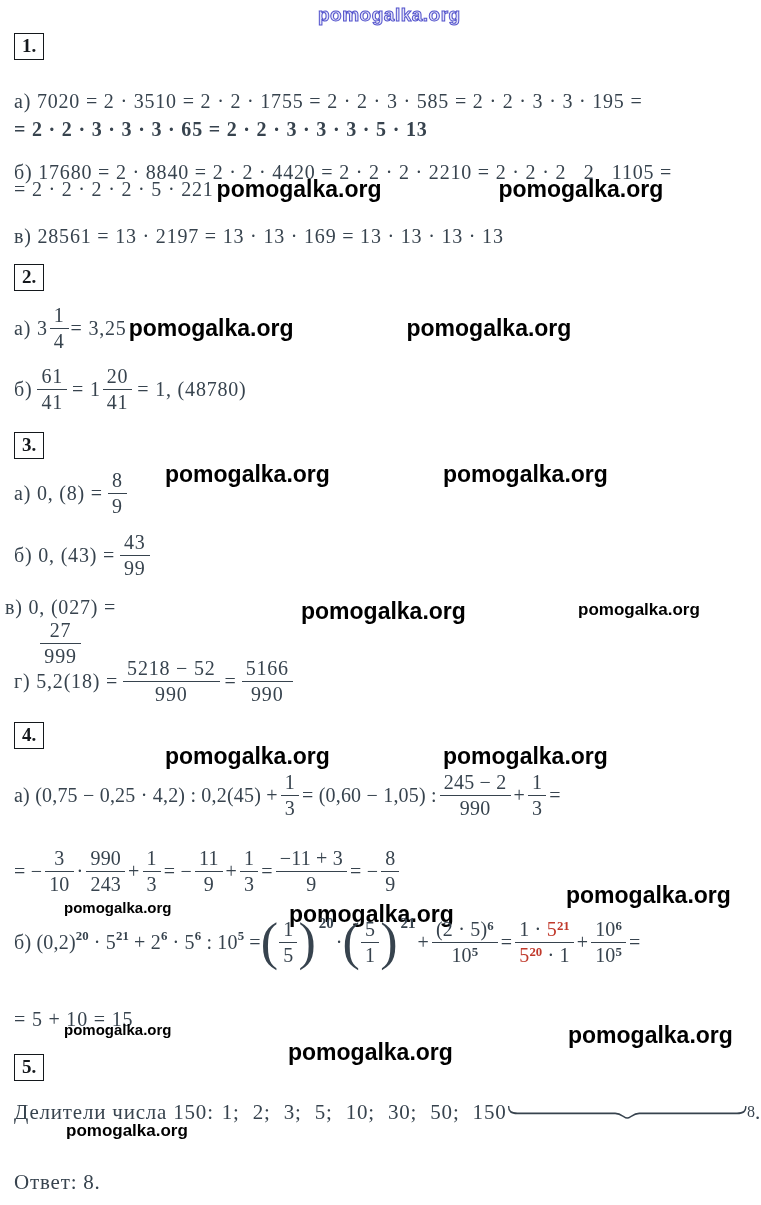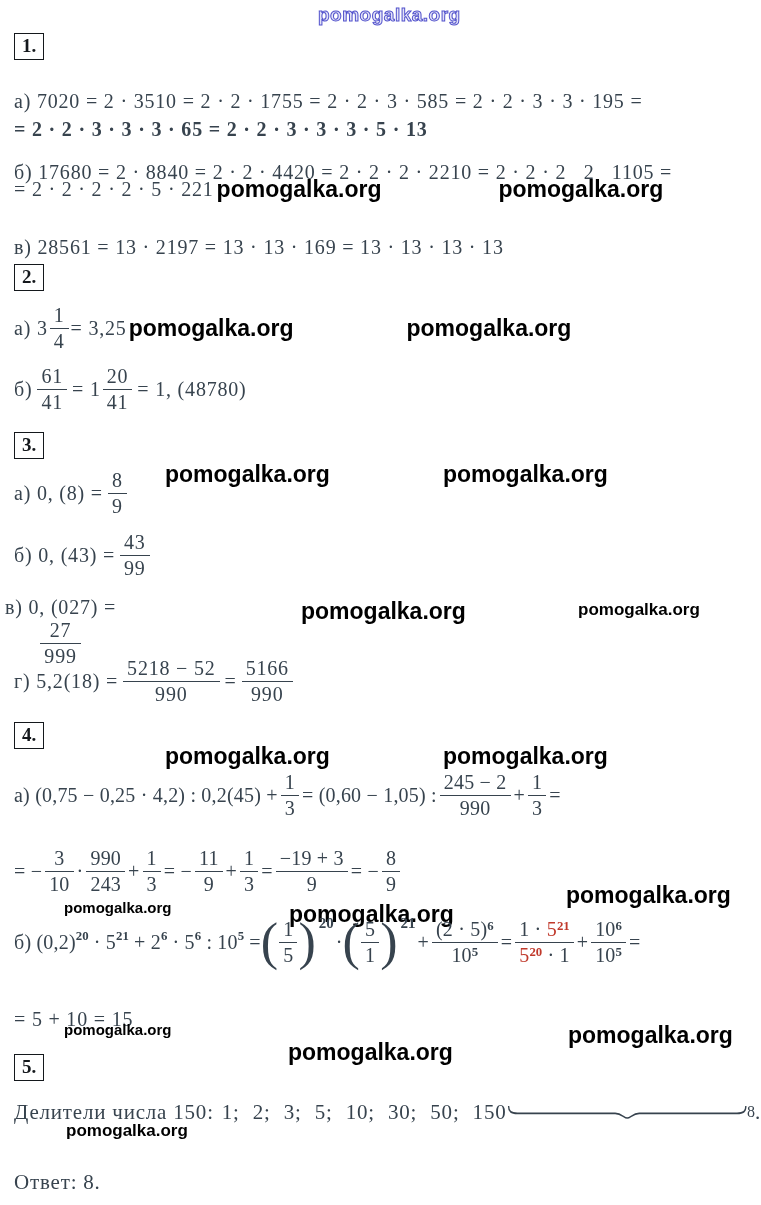--- a/index.html
+++ b/index.html
@@ -64,21 +64,21 @@
       <span>= 2 · 2 · 3 · 3 · 3 · 65 = 2 · 2 · 3 · 3 · 3 · 5 · 13</span>
     </div>
   <div class="line" style="left:14px;top:161px;">
       <span>б) 17680 = 2 · 8840 = 2 · 2 · 4420 = 2 · 2 · 2 · 2210 = 2 · 2 · 2   2   1105 =</span>
     </div>
   <div class="line" style="left:14px;top:176px;">
       <span>= 2 · 2 · 2 · 2 · 5 · 221</span>
       <span class="wm big inline" style="margin-left:3px;">pomogalka.org</span>
       <span class="wm big inline" style="margin-left:117px;">pomogalka.org</span>
     </div>
-  <div class="line" style="left:14px;top:236px;">
+  <div class="line" style="left:14px;top:225px;">
       <span>в) 28561 = 13 · 2197 = 13 · 13 · 169 = 13 · 13 · 13 · 13</span>
     </div>
 
   <div class="numbox" style="left:14px;top:264px;">2.</div>
   <div class="line" style="left:14px;top:304px;">
       <span>а) 3</span>
       <span class="frac" style="margin:0 2px;"><span class="num">1</span><span class="den">4</span></span>
       <span>= 3,25</span>
       <span class="wm big inline" style="margin-left:2px;">pomogalka.org</span>
       <span class="wm big inline" style="margin-left:113px;">pomogalka.org</span>
@@ -134,21 +134,21 @@
       <span class="frac"><span class="num">3</span><span class="den">10</span></span>
       <span>·</span>
       <span class="frac"><span class="num">990</span><span class="den">243</span></span>
       <span>+</span>
       <span class="frac"><span class="num">1</span><span class="den">3</span></span>
       <span>= −</span>
       <span class="frac"><span class="num">11</span><span class="den">9</span></span>
       <span>+</span>
       <span class="frac"><span class="num">1</span><span class="den">3</span></span>
       <span>=</span>
-      <span class="frac"><span class="num">−19 + 3</span><span class="den">9</span></span>
+      <span class="frac"><span class="num">−11 + 3</span><span class="den">9</span></span>
       <span>= −</span>
       <span class="frac"><span class="num">8</span><span class="den">9</span></span>
     </div>
 
   <div class="wm small" style="left:64px;top:899px;">pomogalka.org</div>
   <div class="wm big" style="left:289px;top:901px;">pomogalka.org</div>
   <div class="wm big" style="left:566px;top:882px;">pomogalka.org</div>
 
   <div class="line tight" style="left:14px;top:918px;">
       <span>б) (0,2)</span>

